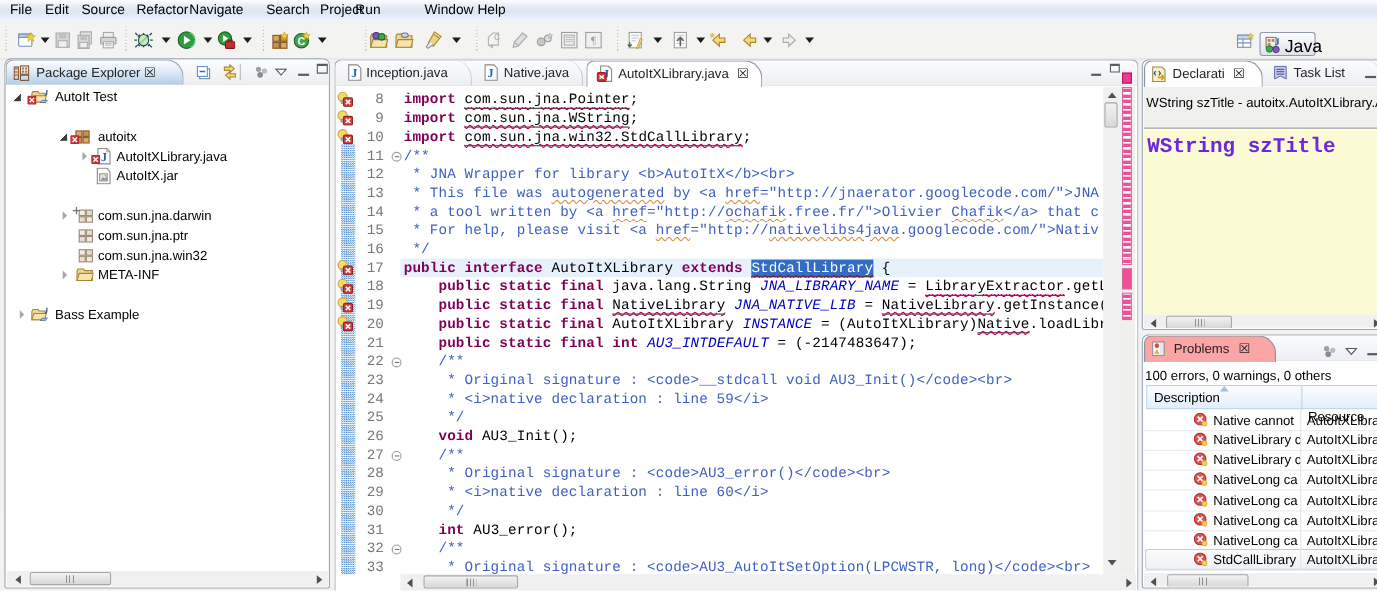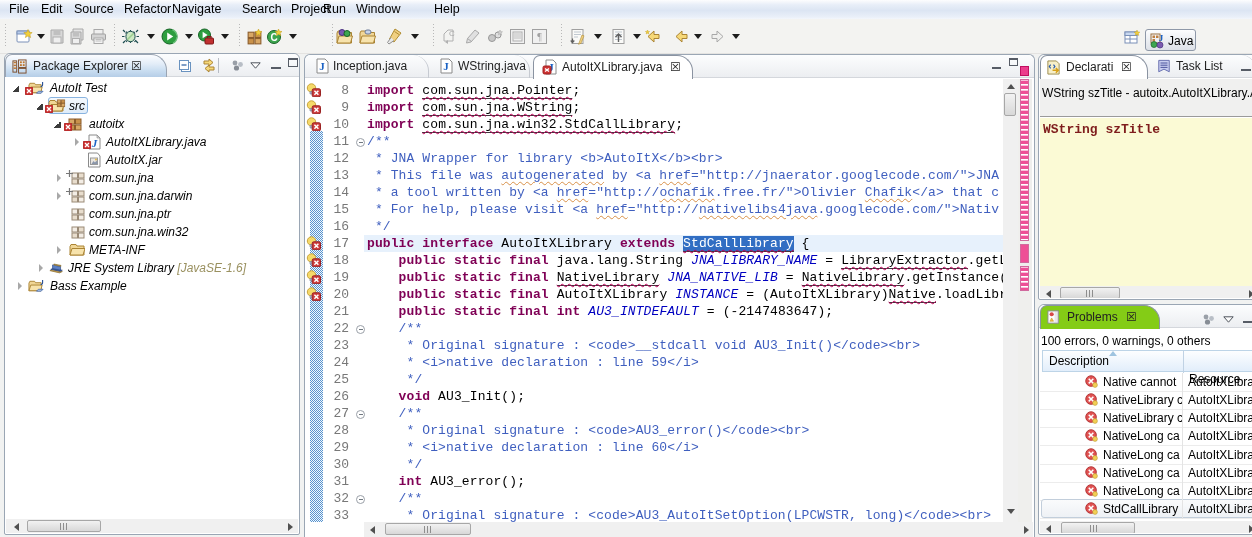--- a/index.html
+++ b/index.html
@@ -127,21 +127,21 @@
 
 <div id="menubar" class="abs">
   <span style="left:9px">File</span>
   <span style="left:41px">Edit</span>
   <span style="left:74px">Source</span>
   <span style="left:124px">Refactor</span>
   <span style="left:172px">Navigate</span>
   <span style="left:242px">Search</span>
   <span style="left:291px">Project</span>
   <span style="left:323px">Run</span>
-  <span style="left:356px">Window</span>
+  <span style="left:386px">Window</span>
   <span style="left:434px">Help</span>
 </div>
 
 <div id="toolbar" class="abs">
   <div class="tsep" style="left:5px"></div>
   <div class="tsep" style="left:114px"></div>
   <div class="tsep" style="left:239px"></div>
   <div class="tsep" style="left:332px"></div>
   <div class="tsep" style="left:433px"></div>
   <div class="tsep" style="left:561px"></div>
@@ -279,21 +279,21 @@
   <div class="abs" style="left:1145px; top:10px; width:51px; height:22px; border:1px solid #8e98a8; border-radius:3px; background:linear-gradient(#fcfdfe,#dde1e8);">
     <svg style="position:absolute; left:3px; top:3px" width="16" height="16" viewBox="0 0 16 16">
         <rect x="2" y="1" width="9" height="9" fill="none" stroke="#9a7040"></rect>
         <rect x="3.5" y="2.5" width="2.5" height="2.5" fill="#c08040"></rect>
         <rect x="7" y="2.5" width="2.5" height="2.5" fill="#c08040"></rect>
         <rect x="3.5" y="6" width="2.5" height="2.5" fill="#c08040"></rect>
         <circle cx="5" cy="11.5" r="3" fill="#3da64f" stroke="#1a6328" stroke-width=".7"></circle>
         <circle cx="11" cy="12" r="3" fill="#7a5ab0" stroke="#4a3080" stroke-width=".7"></circle>
         <text x="12" y="8" font-size="9" font-weight="bold" fill="#1b62c4" font-family="Liberation Serif" text-anchor="middle">J</text>
       </svg>
-    <span style="position:absolute; left:22px; top:4px; font-size:12px;">Java</span>
+    <span style="position:absolute; left:22px; top:4px; font-size:16px;">Java</span>
   </div>
 </div>
 
 <div class="panel" id="pkgpanel" style="left:4px; top:53px; width:296px; height:482px;">
   <div class="tabbar"></div>
   <div class="vtab" style="left:0; width:162px;
      background:linear-gradient(#fcfdff 0%,#e3edf8 40%,#cadef1 70%,#b5cde7 100%);
      border:1px solid #9aa4b2; border-bottom:none;">
      <span class="ttext" style="left:27px">Package Explorer</span>
      <span class="ttext tclose" style="left:125px">☒</span>
@@ -327,45 +327,31 @@
       <circle cx="4" cy="3" r="2.4" fill="#9aa0a8"></circle>
       <circle cx="9.5" cy="4.5" r="2.4" fill="#b8bec6"></circle>
       <circle cx="5.5" cy="8" r="2.6" fill="#878d95"></circle>
     </svg>
   <svg class="abs" style="left:245px; top:8px" width="11" height="7" viewBox="0 0 11 7">
       <path d="M.8.8h9.4L5.5 6.2z" fill="#fcfcfc" stroke="#50565e"></path>
     </svg>
   <span class="minmax" style="left:266px; top:6px; border-bottom:2px solid #565c66; width:10px;"></span>
   <span class="minmax" style="left:283px; top:4px; width:10px; height:9px; border:1px solid #565c66; border-top:2px solid #565c66;"></span>
   <div id="pe-tree" style="position:absolute; left:1px; top:24px; right:1px; bottom:16px; background:#fff; overflow:hidden;">
-      <div style="position:absolute; left:4px; top:1px; right:0; bottom:0;font-style:italic;">
+      <div style="position:absolute; left:4px; top:1px; right:0; bottom:0;">
     <div class="trow" style="top:0px; width:100%;">
       <span class="texp exp-open" style="left:2px; top:6px;"></span>
       <svg class="ticon16" style="left:18px; top:1px" width="17" height="16">
             <use href="#projico"></use>
           </svg>
       <svg style="position:absolute;left:15px;top:8px;width:8px;height:8px">
             <use href="#xbadge"></use>
           </svg>
       <span style="position:absolute; left:40px; top:2px;">AutoIt Test</span>
     </div>
-    <div class="trow" style="top:18px; width:100%;">
-      <div class="abs" style="left:38px; top:0px; width:40px; height:17px; border:1px solid #88b3e0; border-radius:3px; background:linear-gradient(#f5f9fd,#dfecf9);"></div>
-      <span class="texp exp-open" style="left:26px; top:6px;"></span>
-      <svg class="ticon16" style="left:38px; top:1px" width="16" height="16">
-            <use href="#folder"></use>
-          </svg>
-      <svg style="position:absolute;left:46px;top:1px;width:10px;height:10px">
-            <use href="#pkg"></use>
-          </svg>
-      <svg style="position:absolute;left:35px;top:8px;width:8px;height:8px">
-            <use href="#xbadge"></use>
-          </svg>
-      <span style="position:absolute; left:59px; top:2px;">src</span>
-    </div>
     <div class="trow" style="top:36px; width:100%;">
       <span class="texp exp-open" style="left:44px; top:6px;"></span>
       <svg class="ticon16" style="left:57px; top:1px" width="16" height="16">
             <use href="#pkg"></use>
           </svg>
       <svg style="position:absolute;left:54px;top:8px;width:8px;height:8px">
             <use href="#xbadge"></use>
           </svg>
       <span style="position:absolute; left:79px; top:2px;">autoitx</span>
     </div>
@@ -378,30 +364,20 @@
             <use href="#xbadge"></use>
           </svg>
       <span style="position:absolute; left:96px; top:2px;">AutoItXLibrary.java</span>
     </div>
     <div class="trow" style="top:72px; width:100%;">
       <svg class="ticon16" style="left:76px; top:1px" width="16" height="16">
             <use href="#jarfile"></use>
           </svg>
       <span style="position:absolute; left:96px; top:2px;">AutoItX.jar</span>
     </div>
-    <div class="trow" style="top:90px; width:100%;">
-      <span class="texp exp-closed" style="left:47px; top:5px;"></span>
-      <svg class="ticon16" style="left:60px; top:1px" width="16" height="16">
-            <use href="#pkge"></use>
-          </svg>
-      <svg style="position:absolute;left:56px;top:1px;width:7px;height:7px" viewBox="0 0 8 8">
-            <path d="M4 0v8M0 4h8" stroke="#777" stroke-width="1.4"></path>
-          </svg>
-      <span style="position:absolute; left:79px; top:2px;">com.sun.jna</span>
-    </div>
     <div class="trow" style="top:108px; width:100%;">
       <span class="texp exp-closed" style="left:47px; top:5px;"></span>
       <svg class="ticon16" style="left:60px; top:1px" width="16" height="16">
             <use href="#pkge"></use>
           </svg>
       <svg style="position:absolute;left:56px;top:1px;width:7px;height:7px" viewBox="0 0 8 8">
             <path d="M4 0v8M0 4h8" stroke="#777" stroke-width="1.4"></path>
           </svg>
       <span style="position:absolute; left:79px; top:2px;">com.sun.jna.darwin</span>
     </div>
@@ -416,27 +392,20 @@
             <use href="#pkge"></use>
           </svg>
       <span style="position:absolute; left:79px; top:2px;">com.sun.jna.win32</span>
     </div>
     <div class="trow" style="top:162px; width:100%;">
       <span class="texp exp-closed" style="left:47px; top:5px;"></span>
       <svg class="ticon16" style="left:59px; top:1px" width="16" height="16">
             <use href="#folder"></use>
           </svg>
       <span style="position:absolute; left:79px; top:2px;">META-INF</span>
-    </div>
-    <div class="trow" style="top:180px; width:100%;">
-      <span class="texp exp-closed" style="left:29px; top:5px;"></span>
-      <svg class="ticon16" style="left:39px; top:1px" width="18" height="16">
-            <use href="#jrelib"></use>
-          </svg>
-      <span style="position:absolute; left:58px; top:2px;">JRE System Library <span style="color:#9a9160">[JavaSE-1.6]</span></span>
     </div>
     <div class="trow" style="top:198px; width:100%;">
       <span class="texp exp-closed" style="left:8px; top:5px;"></span>
       <svg class="ticon16" style="left:18px; top:1px" width="17" height="16">
             <use href="#projico"></use>
           </svg>
       <span style="position:absolute; left:40px; top:2px;">Bass Example</span>
     </div>
   </div>
     </div>
@@ -456,21 +425,21 @@
           <path d="M3 1h8l3 3v11H3z" fill="#fff" stroke="#8a8a8a"></path>
           <text x="8" y="12" font-size="11" font-weight="bold" fill="#1b62c4" text-anchor="middle" font-family="Liberation Serif">J</text>
         </svg>
       <span class="ttext" style="left:23px">Inception.java</span>
     </div>
     <div class="vtab" style="left:125px; width:100px; border-right:1px solid #c6cad1;">
       <svg class="jficon" style="position:absolute;left:8px;top:3px" width="16" height="16" viewBox="0 0 16 16">
           <path d="M3 1h8l3 3v11H3z" fill="#fff" stroke="#8a8a8a"></path>
           <text x="8" y="12" font-size="11" font-weight="bold" fill="#1b62c4" text-anchor="middle" font-family="Liberation Serif">J</text>
         </svg>
-      <span class="ttext" style="left:28px">WString.java</span>
+      <span class="ttext" style="left:28px">Native.java</span>
     </div>
     <div class="vtab" style="left:228px; width:160px; height:24px; background:#fff; border:1px solid #8a93a1; border-bottom:none; z-index:3;">
       <svg style="position:absolute;left:8px;top:3px" width="16" height="16" viewBox="0 0 16 16">
           <path d="M4 1h7l3 3v11H4z" fill="#fff" stroke="#8a8a8a"></path>
           <text x="9" y="12" font-size="11" font-weight="bold" fill="#1b62c4" text-anchor="middle" font-family="Liberation Serif">J</text>
           <rect x="1" y="7" width="8" height="8" rx="1.5" fill="#cc3333" stroke="#a02020"></rect>
           <path d="M3 9.5l4 3m0-3l-4 3" stroke="#fff" stroke-width="1.4"></path>
         </svg>
       <span class="ttext" style="left:28px">AutoItXLibrary.java</span>
       <span class="ttext tclose" style="left:136px">☒</span>
@@ -579,34 +548,34 @@
         <path d="M4 4h8M4 6.5h8M4 9h8" stroke="#3a4290" stroke-width="1"></path>
       </svg>
     <span class="ttext" style="left:27px">Task List</span>
   </div>
   <span class="minmax" style="right:8px; top:7px; border-bottom:2px solid #565c66; width:10px;"></span>
   <div id="decl-body" style="position:absolute; left:1px; top:24px; right:0; bottom:1px; overflow:hidden;">
     <div class="abs" style="left:0; top:0; width:100%; height:38px; background:#f0f0ef; border-bottom:1px solid #9a9a9a;">
       <span style="position:absolute; left:2px; top:7px; font-size:12px; white-space:nowrap;">WString szTitle - autoitx.AutoItXLibrary.AU3_WinActivate(WString, WString)</span>
     </div>
     <div class="abs" style="left:0; top:39px; width:100%; height:168px; background:#fbfad5;">
-      <span style="position:absolute; left:3px; top:4px; font-family:'Liberation Mono',monospace; font-size:13px; font-weight:bold; color:#7f1d1d;">WString szTitle</span>
+      <span style="position:absolute; left:3px; top:4px; font-family:'Liberation Mono',monospace; font-size:19px; font-weight:bold; color:#6d28d9;">WString szTitle</span>
     </div>
     <div class="hsb" style="left:0; top:207px; right:0; height:14px;">
       <div class="sbarrow" style="left:6px; top:4px; border-top:4px solid transparent; border-bottom:4px solid transparent; border-right:5px solid #505050;"></div>
       <div class="sbthumb" style="left:20px; top:1px; width:60px; height:12px;"></div>
       <div class="grip" style="left:46px; top:4px;"></div>
       <div class="sbarrow" style="right:5px; top:4px; border-top:4px solid transparent; border-bottom:4px solid transparent; border-left:5px solid #505050;"></div>
     </div>
   </div>
 </div>
 
 <div class="panel" id="probpanel" style="left:1038px; top:304px; width:222px; height:231px;">
   <div class="tabbar"></div>
-  <div class="vtab" style="left:1px; width:120px; height:24px; background:#84cc16; border:1px solid #8a93a1; border-bottom:none; z-index:3;">
+  <div class="vtab" style="left:1px; width:120px; height:24px; background:#fca5a5; border:1px solid #8a93a1; border-bottom:none; z-index:3;">
     <svg style="position:absolute;left:6px;top:4px" width="15" height="15" viewBox="0 0 16 16">
         <rect x="1" y="1" width="11" height="13" fill="#fdfdfd" stroke="#8a8a8a"></rect>
         <path d="M8 1h4v13h-4" fill="#e8e8ea" stroke="#8a8a8a" stroke-width=".7"></path>
         <circle cx="5" cy="4.5" r="2.2" fill="#d84848"></circle>
         <path d="M5 8.5l2 3.5H3z" fill="#f0c040" stroke="#b08820" stroke-width=".5"></path>
       </svg>
     <span class="ttext" style="left:26px">Problems</span>
     <span class="ttext tclose" style="left:85px">☒</span>
   </div>
   <svg class="abs" style="left:163px; top:9px" width="14" height="12" viewBox="0 0 14 12">

